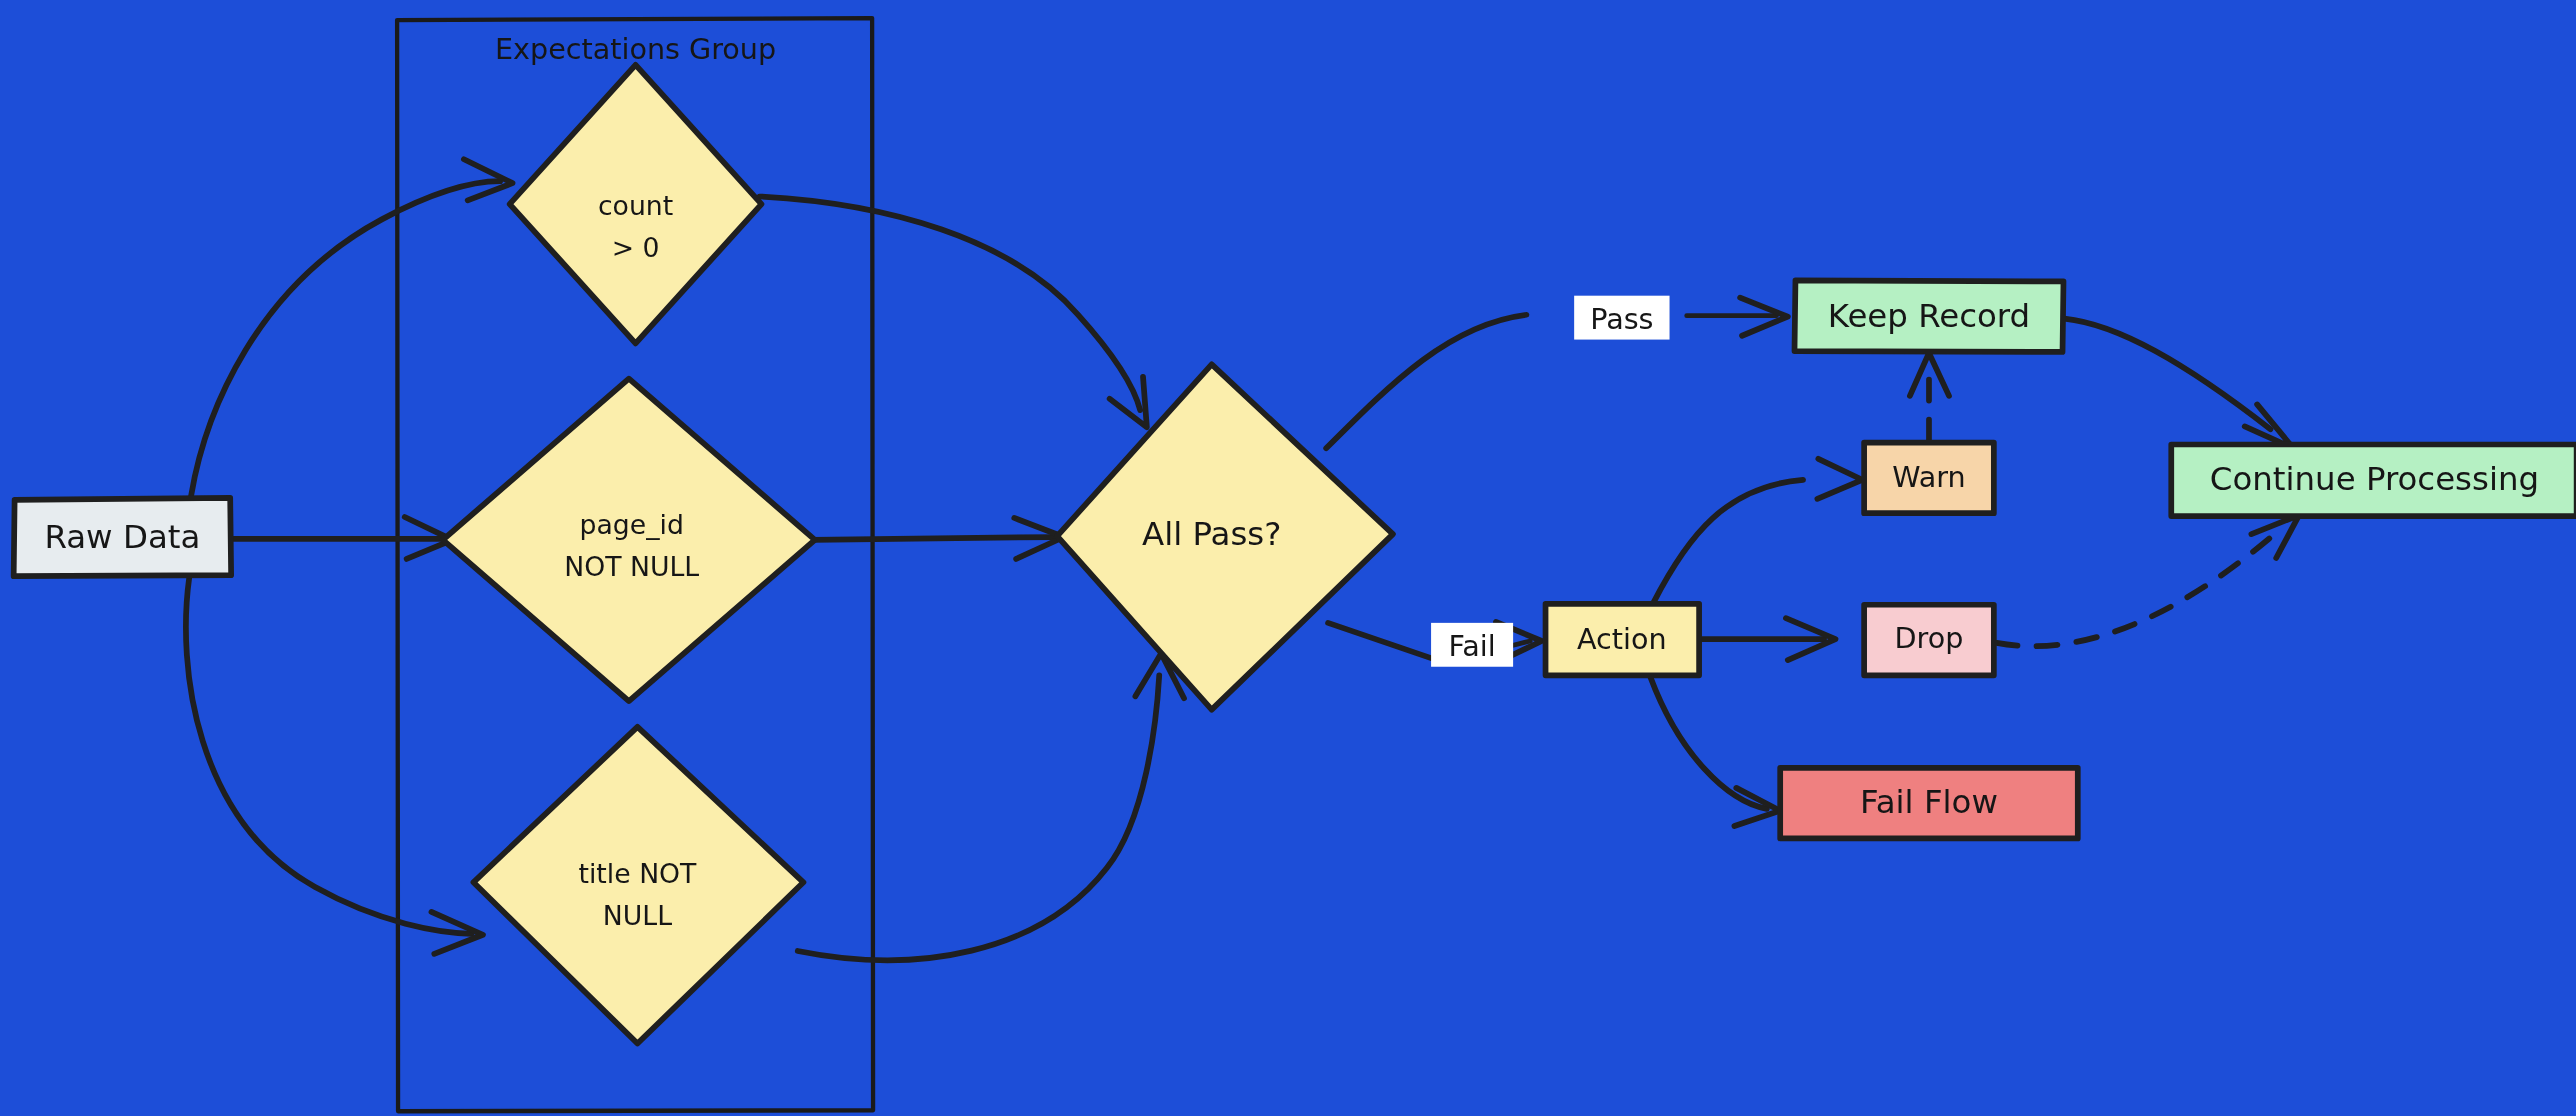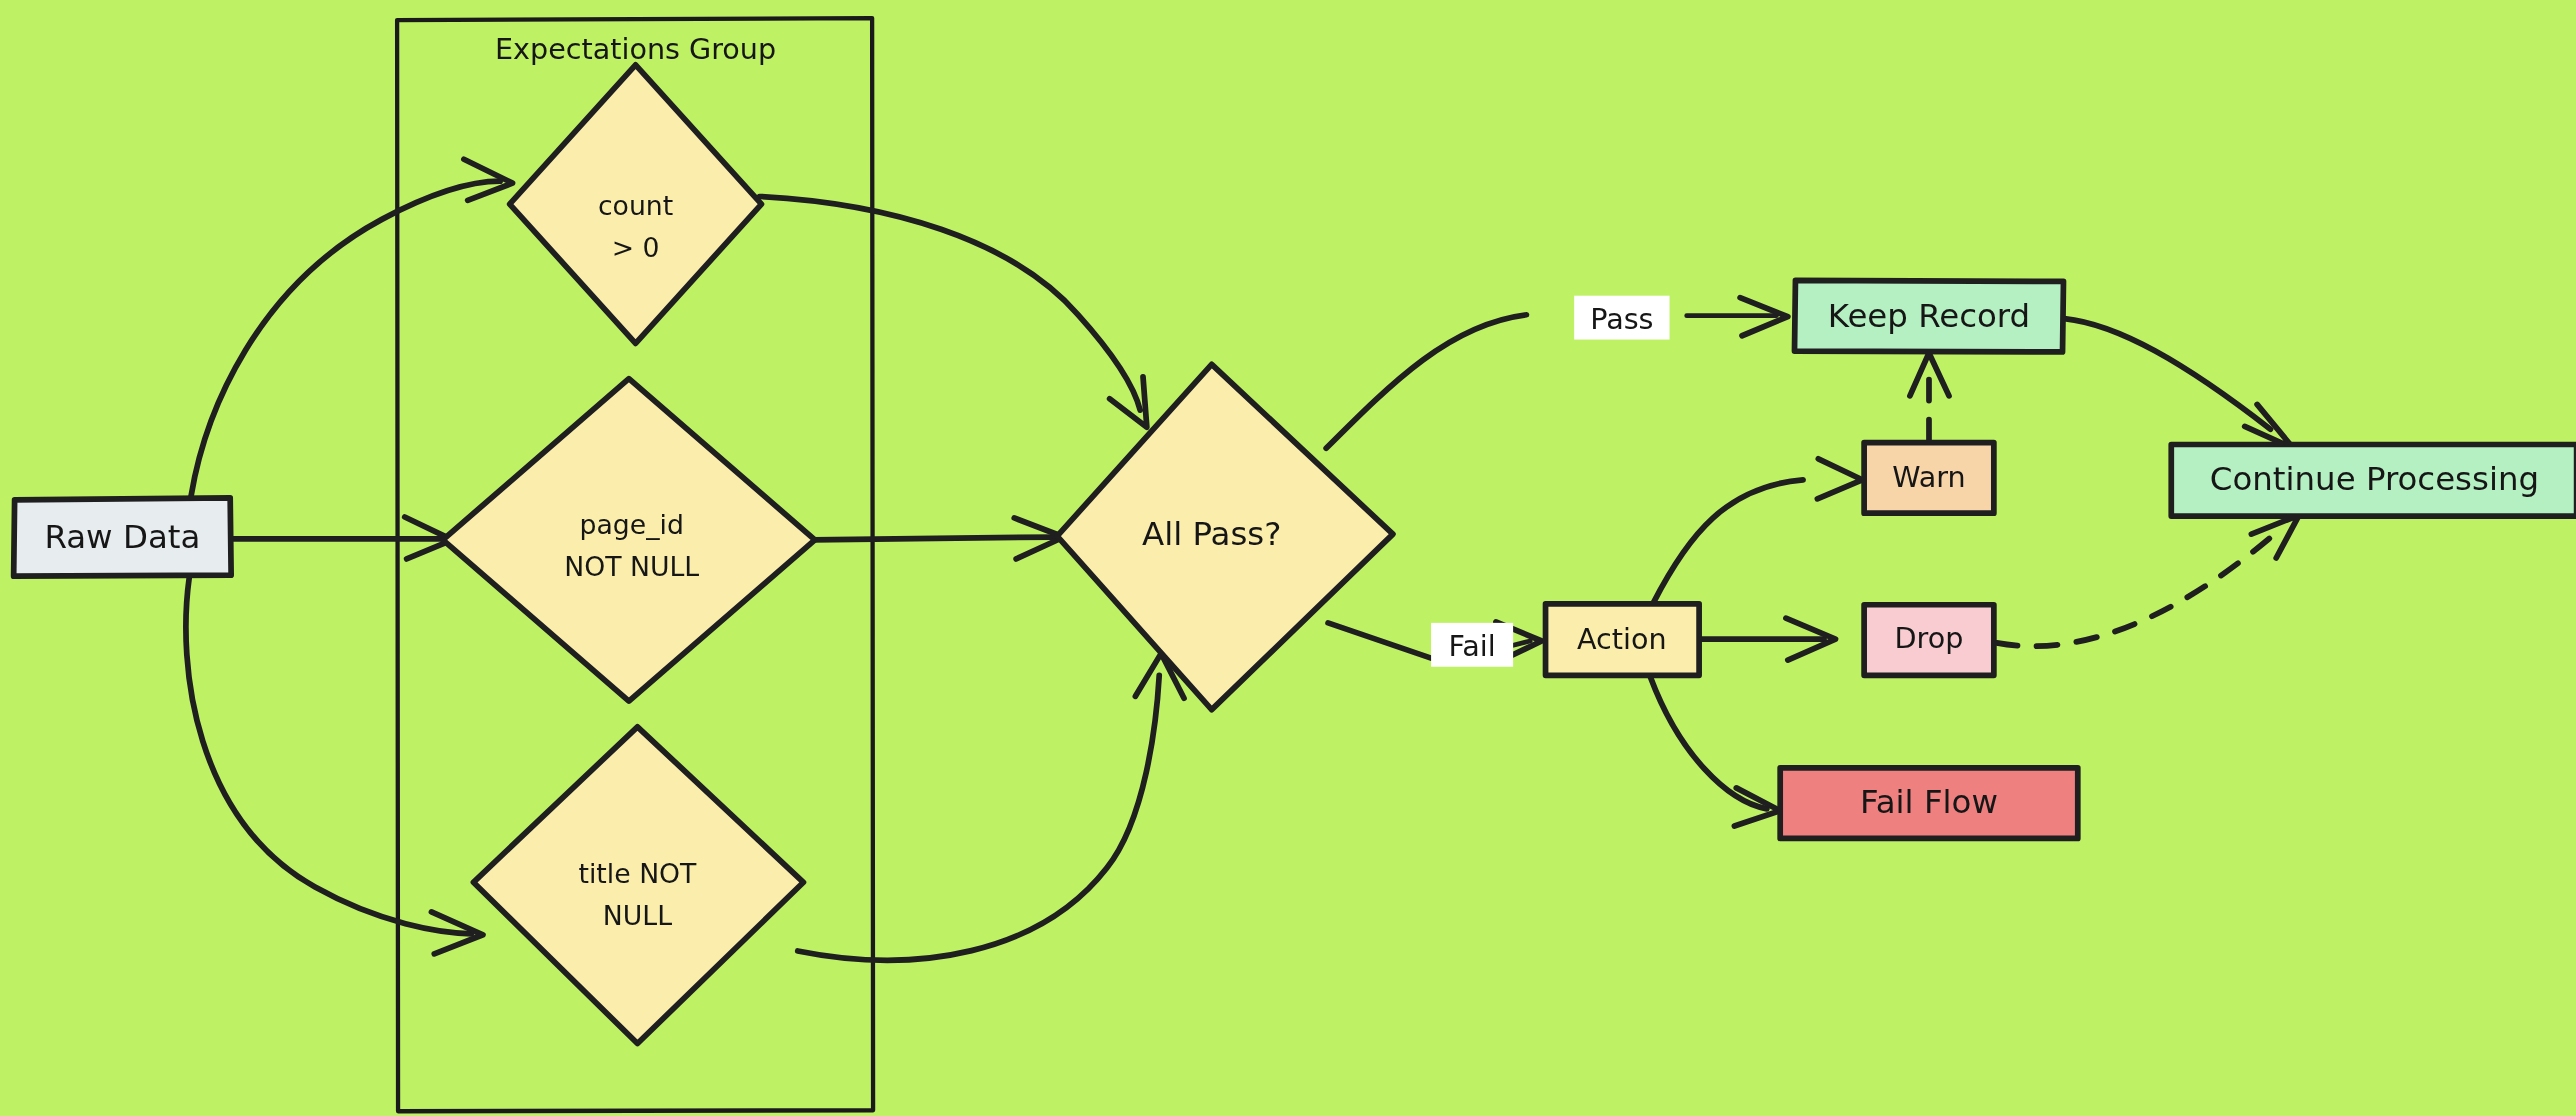--- a/index.html
+++ b/index.html
@@ -11,21 +11,21 @@
   body {
     width: 2576px;
     height: 1116px;
     overflow: hidden;
     font-family: "DejaVu Sans", sans-serif;
   }
   #diagram-root {
     position: relative;
     width: 2576px;
     height: 1116px;
-    background: #bef264;
+    background: #1d4ed8;
   }
   svg.flow {
     display: block;
     width: 2576px;
     height: 1116px;
   }
   .node-shape {
     stroke: #1f1f1f;
     stroke-width: 6;
     stroke-linejoin: round;

